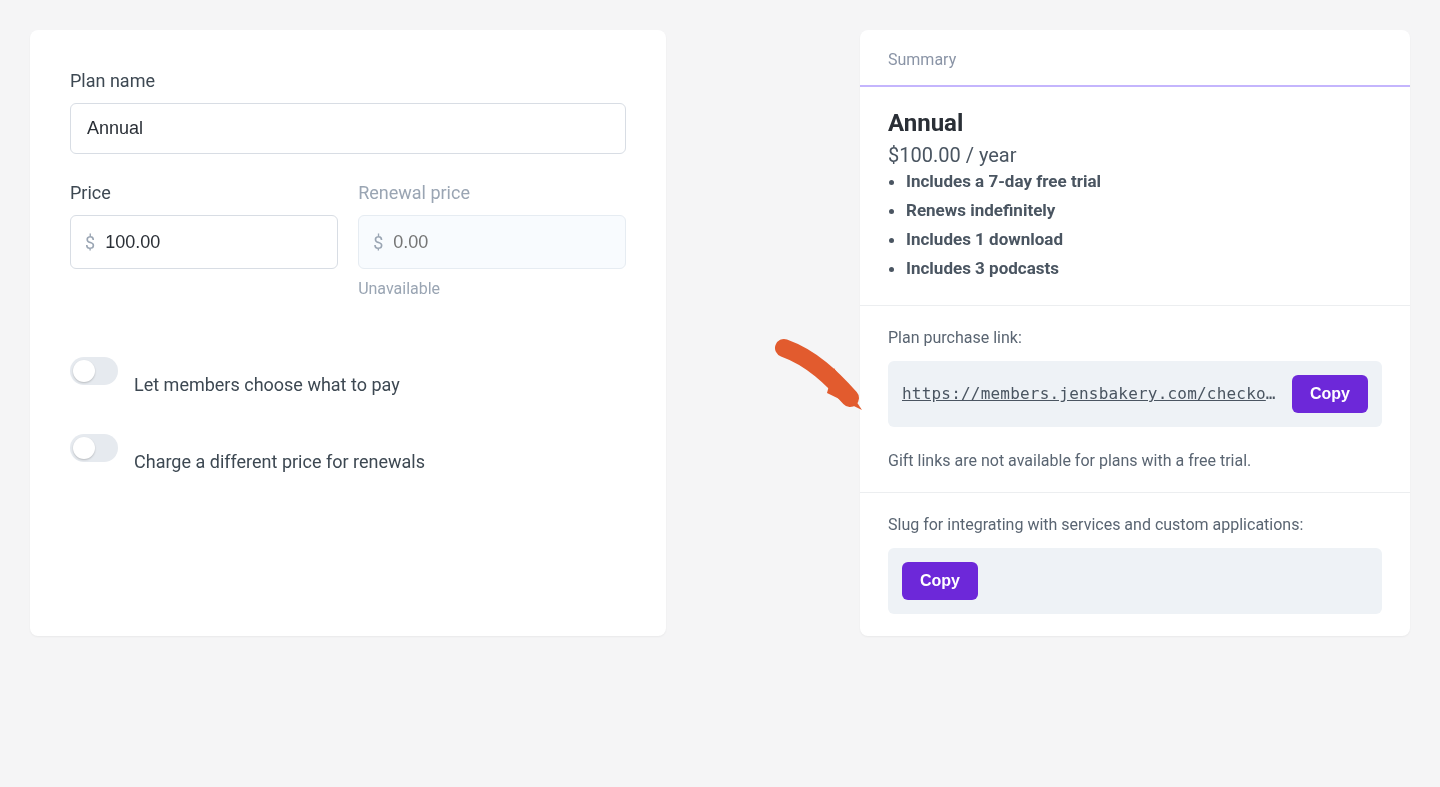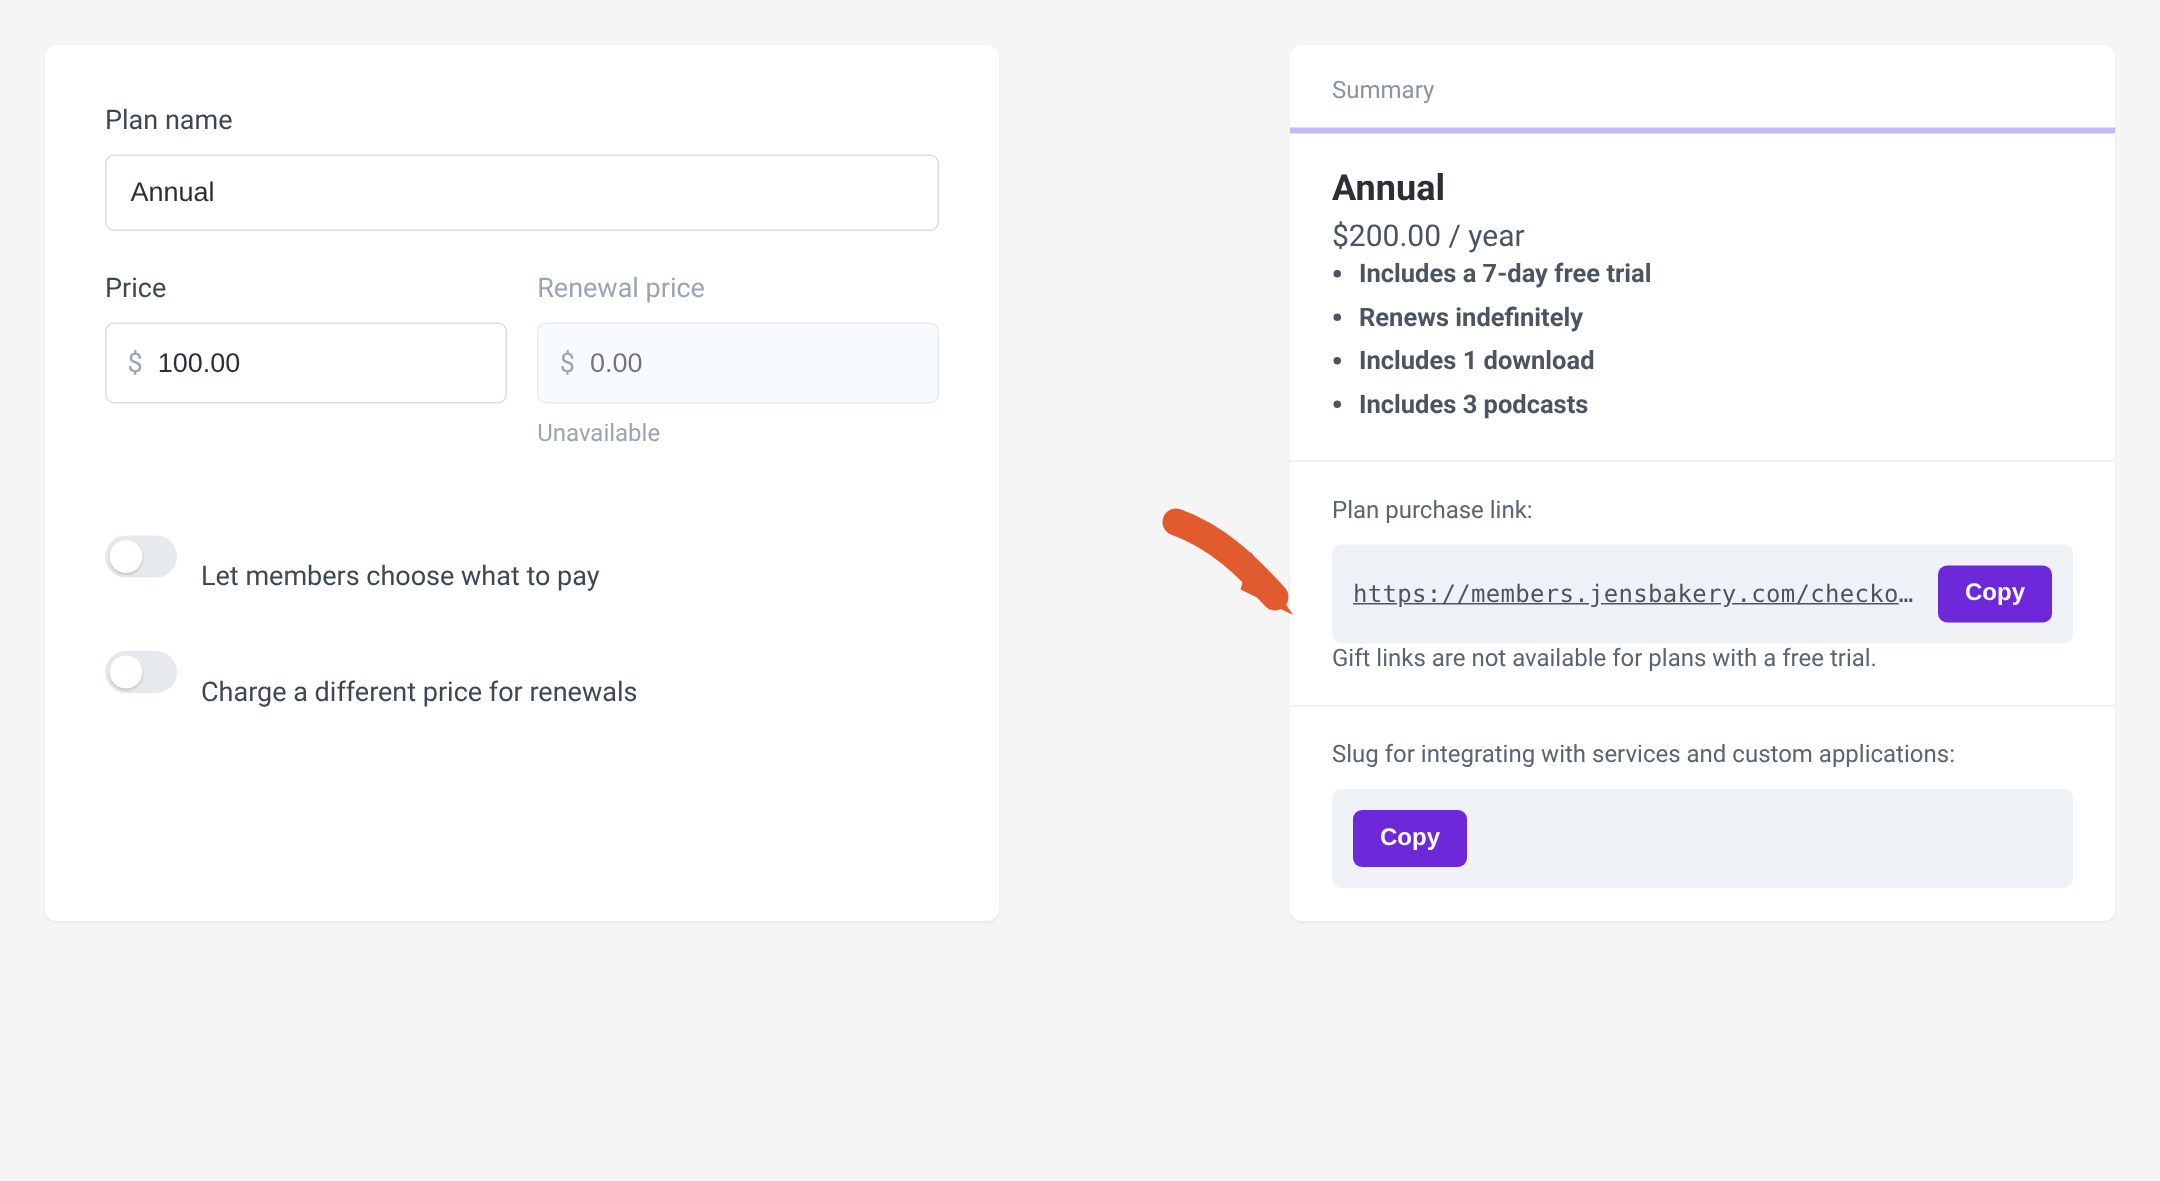--- a/index.html
+++ b/index.html
@@ -18,21 +18,21 @@
     .card {
       background: #fff;
       border-radius: 8px;
       box-shadow: 0 1px 2px rgba(0,0,0,0.05);
     }
     .card-pad { padding: 40px; }
     .section-header {
       padding: 20px 28px 16px;
       color: #8a94a6;
       font-size: 16px;
-      border-bottom: 4px solid #c4b5fd;
+      border-bottom: 2px solid #c4b5fd;
     }
     .label { font-size: 18px; color: #3d4852; margin-bottom: 12px; display:block; }
     .input {
       width: 100%;
       border: 1px solid #d8dde4;
       border-radius: 6px;
       padding: 14px 16px;
       font-size: 18px;
       color: #2a2f36;
     }
@@ -85,21 +85,21 @@
     }
     .copybox .val {
       flex: 1; font-size: 16px; color: #4a5561; overflow: hidden; white-space: nowrap; text-overflow: ellipsis;
     }
     .copybox .val.link { text-decoration: underline; font-family: ui-monospace, Menlo, Consolas, monospace; letter-spacing: 0.2px; }
     .copybox .val.mono { font-family: ui-monospace, Menlo, Consolas, monospace; }
     .copy-btn {
       background: #6d28d9; color: #fff; border: none; border-radius: 6px;
       padding: 10px 18px; font-size: 16px; font-weight: 600; cursor: pointer;
     }
-    .note { font-size: 16px; color: #5a6572; margin-top: 0; }
+    .note { font-size: 16px; color: #5a6572; margin-top: 24px; }
     .arrow {
       position: absolute; left: 772px; top: 338px; pointer-events:none;
     }
   </style>
 </head>
 <body>
 
 <div class="container">
   <div class="left-col">
 
@@ -141,21 +141,21 @@
     </div>
 
   </div>
 
   <div class="right-col">
     <div class="card">
       <div class="section-header">Summary</div>
 
       <div class="summary-body">
         <div class="summary-title">Annual</div>
-        <div class="summary-price">$200.00 / year</div>
+        <div class="summary-price">$100.00 / year</div>
         <ul class="summary-list">
           <li>Includes a 7-day free trial</li>
           <li>Renews indefinitely</li>
           <li>Includes 1 download</li>
           <li>Includes 3 podcasts</li>
         </ul>
       </div>
 
       <div class="section">
         <div class="subsection-label">Plan purchase link:</div>

